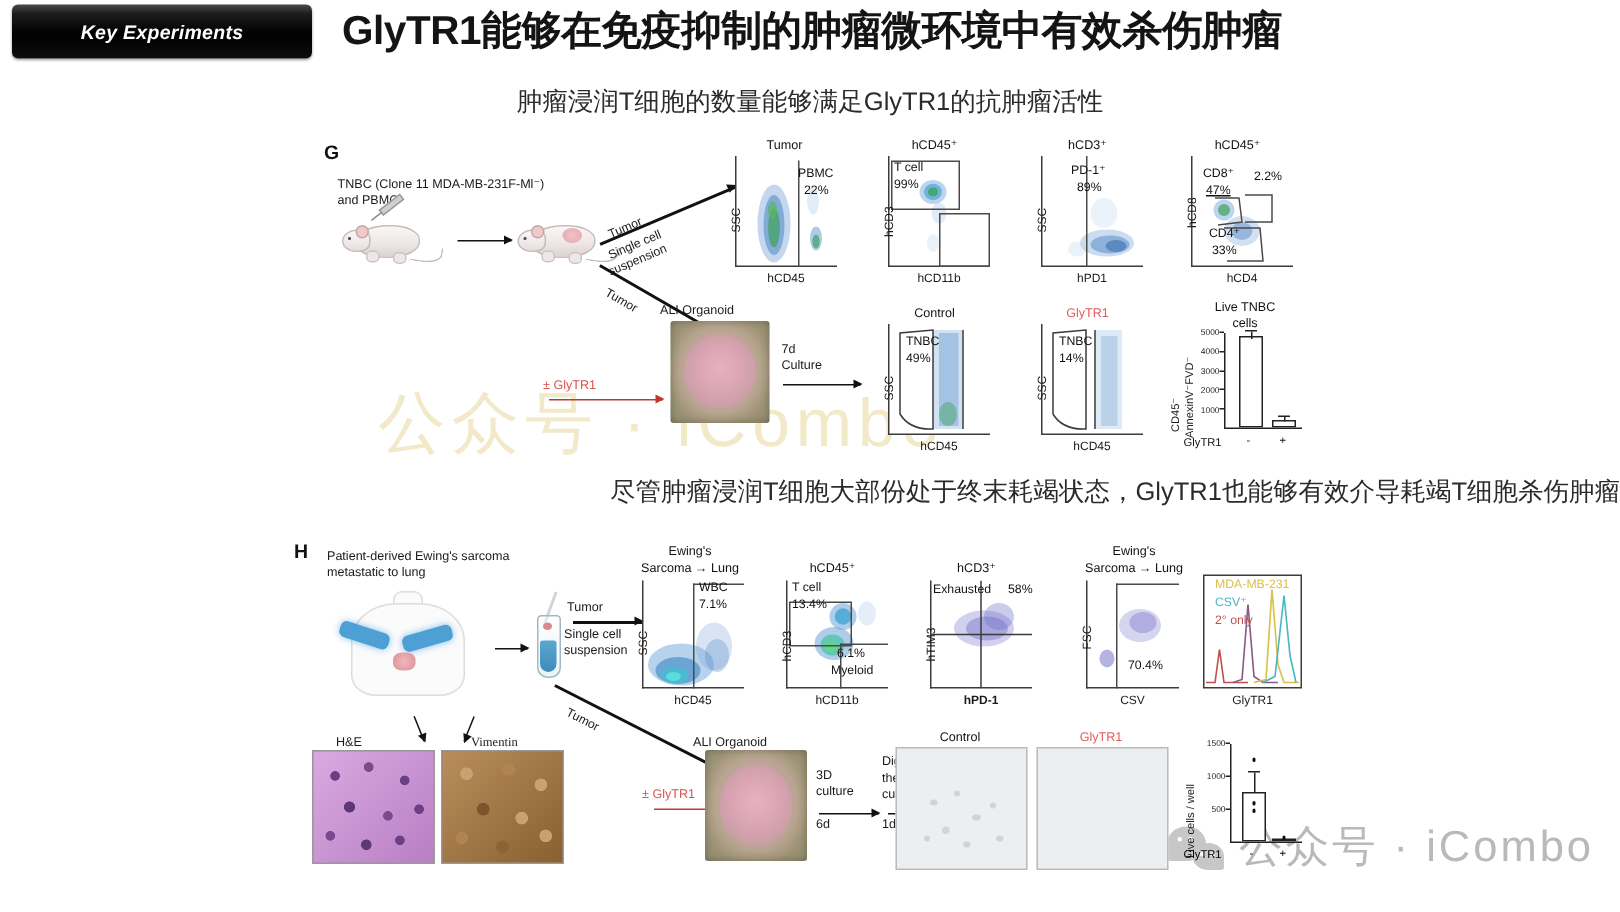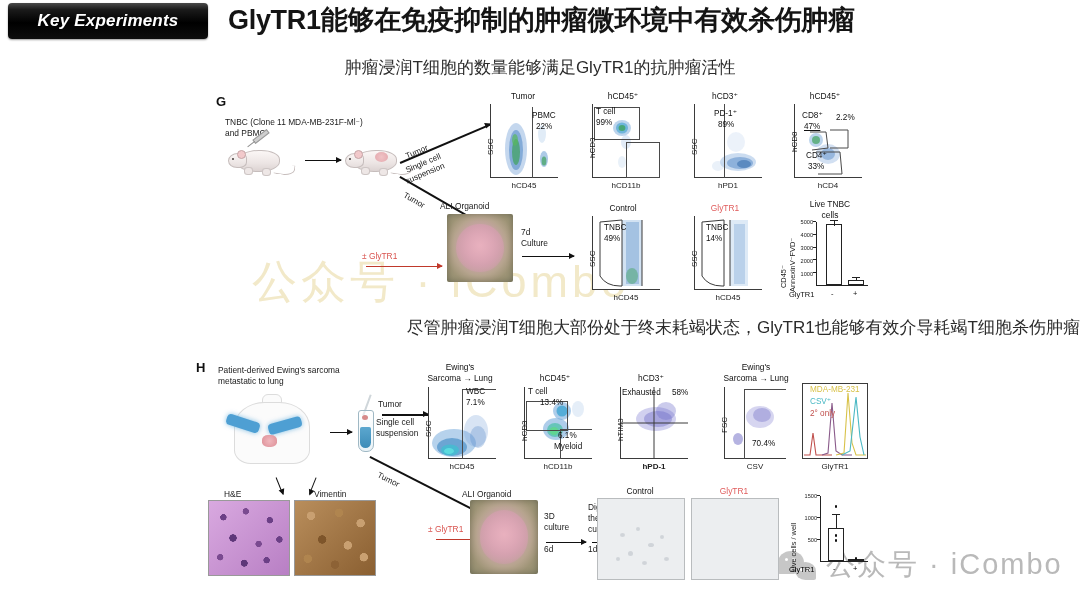--- a/index.html
+++ b/index.html
@@ -13,21 +13,21 @@
 
   
   .badge{
     position:absolute;left:8px;top:3px;width:200px;height:36px;
     background:linear-gradient(180deg,#4a4a4a 0%,#1b1b1b 18%,#000 55%,#0d0d0d 100%);
     border-radius:4px;
     display:flex;align-items:center;justify-content:center;
     box-shadow:0 1px 2px rgba(0,0,0,.4);
   }
   .badge span{
-    color:#fff;font-style:italic;font-weight:bold;font-size:17px;letter-spacing:.2px;
+    color:#fff;font-style:italic;font-weight:bold;font-size:13px;letter-spacing:.2px;
   }
   .title{
     position:absolute;left:228px;top:2px;width:700px;
     font-size:27px;font-weight:bold;color:#141414;letter-spacing:-.3px;
     white-space:nowrap;
   }
   .subtitle{
     position:absolute;left:0;right:0;top:56px;text-align:center;
     font-size:17px;color:#2b2b2b;
   }
@@ -438,21 +438,21 @@
   <div class="fig-label" style="left:378px;top:400px;width:54px;">Tumor</div>
   <div class="fig-label" style="left:376px;top:418px;width:58px;">Single cell</div>
   <div class="fig-label" style="left:376px;top:429px;width:58px;">suspension</div>
 
   <div class="arrow thick" style="left:370px;top:456px;width:130px;transform:rotate(27deg);"></div>
   <div class="rot" style="left:378px;top:470px;transform:rotate(27deg);transform-origin:left center;">Tumor</div>
 
   <div class="arrow" style="left:276px;top:477px;width:18px;transform:rotate(68deg);"></div>
   <div class="arrow" style="left:316px;top:477px;width:18px;transform:rotate(112deg);"></div>
   <div class="fig-label" style="left:224px;top:490px;width:46px;">H&amp;E</div>
-  <div class="fig-label" style="left:314px;top:490px;width:62px;">Vimentin</div>
+  <div class="fig-label" style="left:314px;top:490px;width:62px;font-family:Liberation Serif, serif;">Vimentin</div>
   <div class="he-img" style="left:208px;top:500px;width:80px;height:74px;"></div>
   <div class="vim-img" style="left:294px;top:500px;width:80px;height:74px;"></div>
 
   <div class="arrow red" style="left:436px;top:539px;width:52px;"></div>
   <div class="fig-label red" style="left:428px;top:525px;width:62px;">± GlyTR1</div>
 
   <div class="fig-label" style="left:462px;top:490px;width:82px;">ALI Organoid</div>
   <div class="organoid" style="left:470px;top:500px;width:68px;height:74px;"></div>
 
   <div class="arrow" style="left:546px;top:542px;width:40px;"></div>
@@ -507,21 +507,21 @@
       <ellipse cx="38" cy="24" rx="5.5" ry="5.5" fill="#2f9fd0" opacity=".7"></ellipse>
       <ellipse cx="32" cy="42" rx="13" ry="11" fill="#5d9bd5" opacity=".5"></ellipse>
       <ellipse cx="31" cy="43" rx="8" ry="7" fill="#3fc0a0" opacity=".65"></ellipse>
       <ellipse cx="30" cy="44" rx="4.5" ry="4" fill="#5fd888" opacity=".8"></ellipse>
       <ellipse cx="54" cy="22" rx="6" ry="8" fill="#a8c7e8" opacity=".3"></ellipse>
     </svg>
     <div class="gate" style="left:2px;top:14px;width:42px;height:30px;"></div>
     <div class="gate" style="left:36px;top:42px;width:32px;height:30px;border-bottom:none;border-right:none;"></div>
   </div>
   <div class="gate-label" style="left:528px;top:388px;">T cell</div>
-  <div class="gate-label" style="left:540px;top:399px;">13.4%</div>
+  <div class="gate-label" style="left:528px;top:399px;">13.4%</div>
   <div class="gate-label" style="left:558px;top:432px;">6.1%</div>
   <div class="gate-label" style="left:554px;top:443px;">Myeloid</div>
   <div class="axtitle" style="left:524px;top:462px;width:68px;">hCD11b</div>
   <div class="axtitle vert" style="left:520px;top:441px;">hCD3</div>
 
   <div class="plot-title" style="left:616px;top:374px;width:70px;">hCD3⁺</div>
   <div class="flow" style="left:620px;top:387px;width:68px;height:72px;">
     <div class="frame"></div>
     <svg width="68" height="72" style="position:absolute;left:0;top:0;">
       <ellipse cx="36" cy="32" rx="20" ry="12" fill="#7b79d0" opacity=".35"></ellipse>

